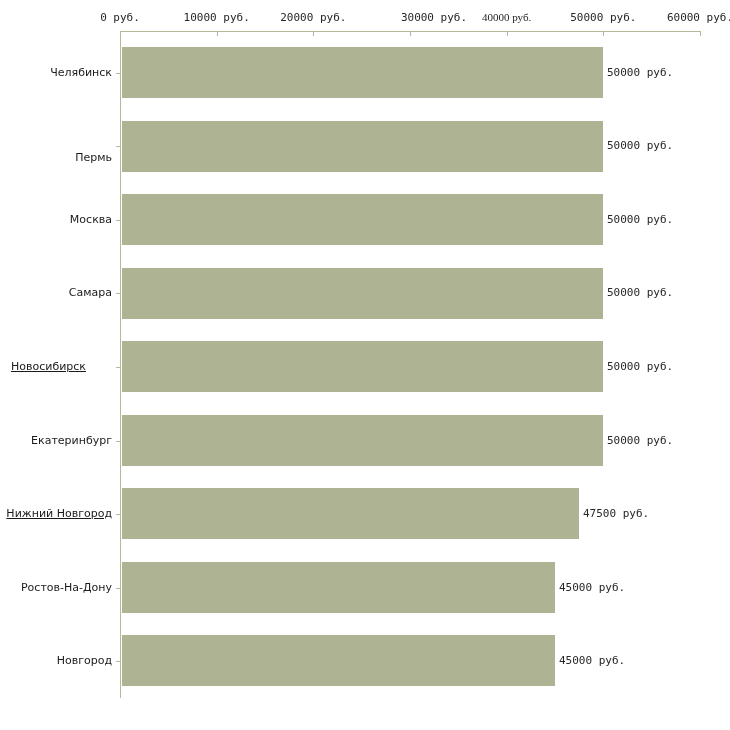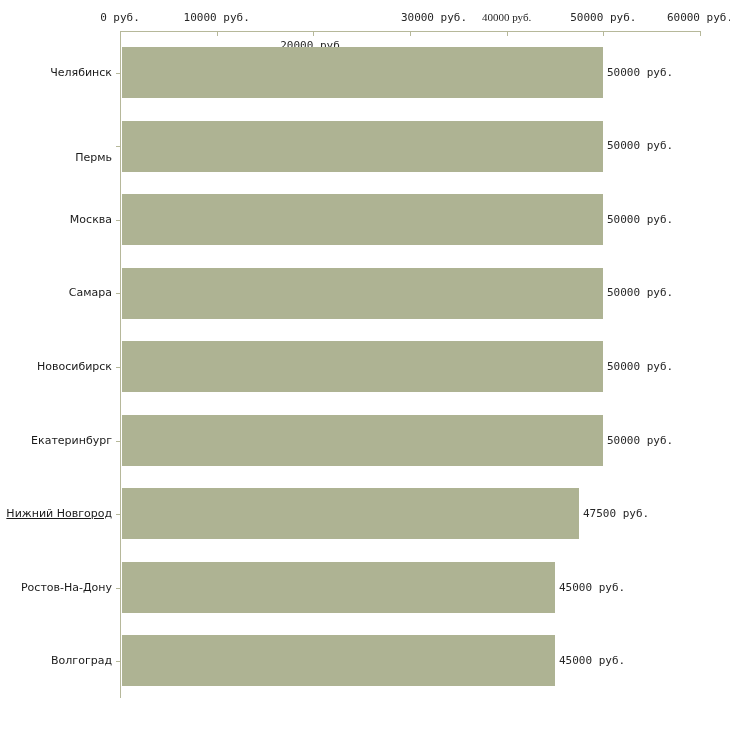--- a/index.html
+++ b/index.html
@@ -98,50 +98,50 @@
   <div class="x-axis-line"></div>
 
   <div class="y-axis-line"></div>
 
   <div id="x-axis-group">
       <div class="x-tick" style="left: 120px;"></div>
       <div class="x-tick-label" style="left: 120px;">0 руб.</div>
       <div class="x-tick" style="left: 216.667px;"></div>
       <div class="x-tick-label" style="left: 216.667px;">10000 руб.</div>
       <div class="x-tick" style="left: 313.333px;"></div>
-      <div class="x-tick-label" style="left: 313.333px; margin-top: 28px;">20000 руб.</div>
+      <div class="x-tick-label" style="left: 313.333px;">20000 руб.</div>
       <div class="x-tick" style="left: 410px;"></div>
       <div class="x-tick-label" style="left: 410px; margin-left: 24px;">30000 руб.</div>
       <div class="x-tick" style="left: 506.667px;"></div>
       <div class="x-tick-label" style="left: 506.667px; font-family: Liberation Serif, serif;">40000 руб.</div>
       <div class="x-tick" style="left: 603.333px;"></div>
       <div class="x-tick-label" style="left: 603.333px;">50000 руб.</div>
       <div class="x-tick" style="left: 700px;"></div>
       <div class="x-tick-label" style="left: 700px;">60000 руб.</div>
     </div>
 
   <div id="y-axis-group">
       <div class="y-tick" style="top: 73px;"></div>
       <div class="y-tick-label" style="right: 618px; top: 66px;">Челябинск</div>
       <div class="y-tick" style="top: 146px;"></div>
       <div class="y-tick-label" style="right: 618px; top: 139px; margin-top: 12px;">Пермь</div>
       <div class="y-tick" style="top: 220px;"></div>
       <div class="y-tick-label" style="right: 618px; top: 213px;">Москва</div>
       <div class="y-tick" style="top: 293px;"></div>
       <div class="y-tick-label" style="right: 618px; top: 286px;">Самара</div>
       <div class="y-tick" style="top: 367px;"></div>
-      <div class="y-tick-label" style="right: 618px; top: 360px;">Новосибирск</div>
+      <div class="y-tick-label" style="right: 644px; top: 360px; text-decoration: underline;">Новосибирск</div>
       <div class="y-tick" style="top: 441px;"></div>
       <div class="y-tick-label" style="right: 618px; top: 434px;">Екатеринбург</div>
       <div class="y-tick" style="top: 514px;"></div>
       <div class="y-tick-label" style="right: 618px; top: 507px; text-decoration: underline;">Нижний Новгород</div>
       <div class="y-tick" style="top: 588px;"></div>
       <div class="y-tick-label" style="right: 618px; top: 581px;">Ростов-На-Дону</div>
       <div class="y-tick" style="top: 661px;"></div>
-      <div class="y-tick-label" style="right: 618px; top: 654px;">Волгоград</div>
+      <div class="y-tick-label" style="right: 618px; top: 654px;">Новгород</div>
     </div>
 
   <div id="bars-group">
       <div class="bar" title="Челябинск: 50000 руб." style="top: 47px; height: 51px; width: 481px; background: rgb(174, 179, 147);"></div>
       <div class="bar-value-label" style="left: 607px; top: 66px;">50000 руб.</div>
       <div class="bar" title="Пермь: 50000 руб." style="top: 121px; height: 51px; width: 481px; background: rgb(174, 179, 147);"></div>
       <div class="bar-value-label" style="left: 607px; top: 139px;">50000 руб.</div>
       <div class="bar" title="Москва: 50000 руб." style="top: 194px; height: 51px; width: 481px; background: rgb(174, 179, 147);"></div>
       <div class="bar-value-label" style="left: 607px; top: 213px;">50000 руб.</div>
       <div class="bar" title="Самара: 50000 руб." style="top: 268px; height: 51px; width: 481px; background: rgb(174, 179, 147);"></div>

